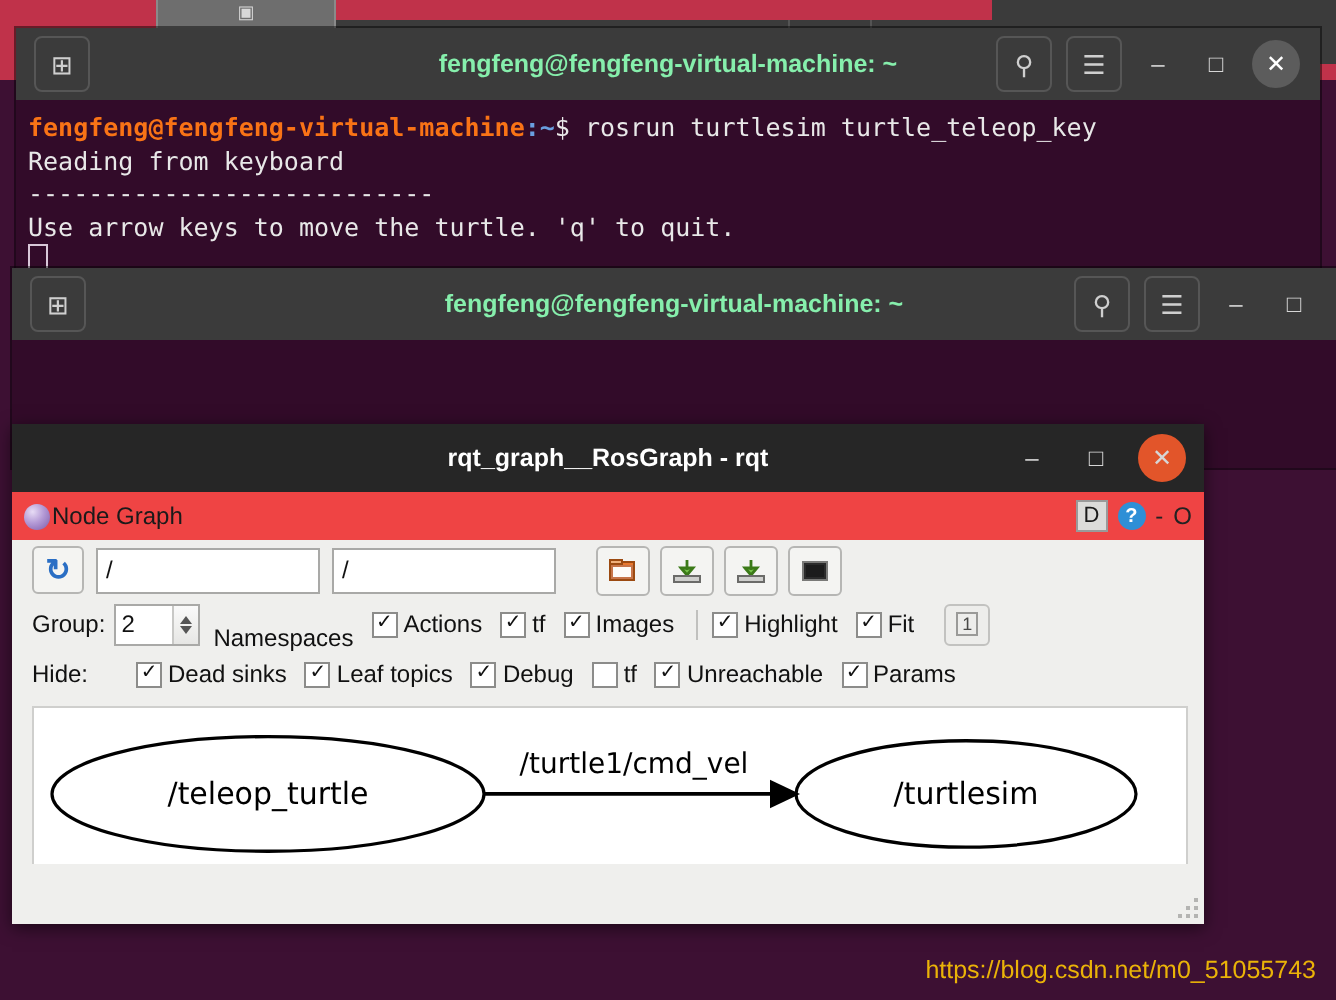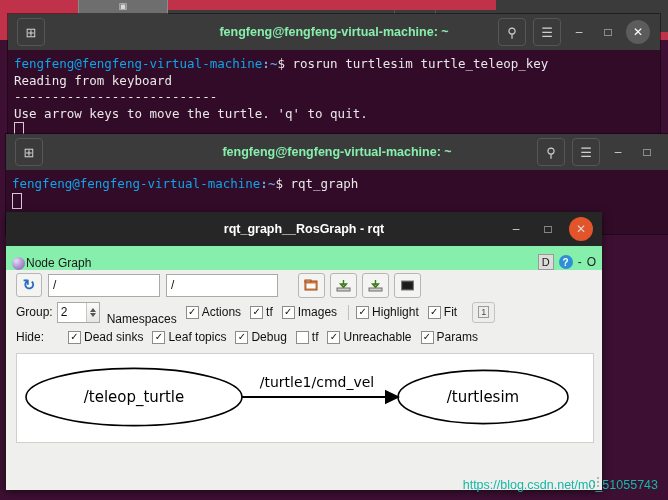--- a/index.html
+++ b/index.html
@@ -31,38 +31,38 @@
   .term-title .left{display:flex;align-items:center;margin-left:9px;}
   .term-title .ttext{position:absolute;left:0;right:0;text-align:center;
                      font-size:12.5px;font-weight:bold;color:#86efac;pointer-events:none;}
   .term-title .right{margin-left:auto;display:flex;align-items:center;gap:7px;
                      margin-right:10px;z-index:2;}
   .winbtn{width:22px;height:22px;display:flex;align-items:center;justify-content:center;
           color:#d6d6d6;font-size:12px;}
   .winbtn.close{width:24px;height:24px;border-radius:50%;background:#5c5c5c;color:#fff;font-size:12px;}
   .term-body{padding:6px 4px 4px 6px;font-family:"DejaVu Sans Mono",monospace;
              font-size:12.5px;line-height:16.5px;color:#e8e8e8;white-space:pre;}
-  .prompt-user{color:#0ea5e9;font-weight:normal;}
+  .prompt-user{color:#f97316;font-weight:bold;}
   .prompt-path{color:#6a9fe0;font-weight:bold;}
   .prompt-dollar{color:#e8e8e8;}
   .cursor{display:inline-block;width:8px;height:14px;border:1px solid #d8c8d8;
           vertical-align:-3px;}
 
   
-  #rqt{position:absolute;left:6px;top:212px;width:596px;height:278px;
+  #rqt{position:absolute;left:6px;top:212px;width:596px;height:250px;
        background:#efefed;box-shadow:0 2px 8px rgba(0,0,0,.55);}
   #rqt .rqt-title{height:34px;background:#262626;position:relative;display:flex;align-items:center;}
   #rqt .rqt-title .t{position:absolute;left:0;right:0;text-align:center;color:#fff;
                      font-size:12.5px;font-weight:bold;}
   #rqt .rqt-title .r{margin-left:auto;display:flex;align-items:center;gap:10px;margin-right:9px;z-index:2;}
   #rqt .rqt-title .r .winbtn{color:#d6d6d6;}
   #rqt .rqt-title .r .close{background:#e2552a;}
 
-  .dock-head{height:24px;display:flex;align-items:flex-end;padding:0 6px;
-             background:#86efac;font-size:12px;color:#1a1a1a;}
+  .dock-head{height:24px;display:flex;align-items:center;padding:0 6px;
+             background:#ef4444;font-size:12px;color:#1a1a1a;}
   .sphere{width:13px;height:13px;border-radius:50%;flex:none;margin-right:1px;
           background:radial-gradient(circle at 33% 30%,#e7dcf5 0%,#b49ad6 45%,#7b5aa8 100%);}
   .dock-head .rgt{margin-left:auto;display:flex;align-items:center;gap:5px;}
   .dock-d{border:1px solid #9a9a9a;background:#dcdcda;padding:0 3px;font-size:11px;line-height:14px;}
   .qmark{width:14px;height:14px;border-radius:50%;background:#2e8fd6;color:#fff;
          font-size:10px;font-weight:bold;display:flex;align-items:center;justify-content:center;}
   .dock-min,.dock-close{font-size:12px;color:#222;}
 
   .toolrow{display:flex;align-items:center;gap:6px;padding:2px 6px 0 10px;height:26px;}
   .sqbtn{width:24px;height:22px;border:1px solid #b6b6b4;border-radius:3px;background:#f4f4f2;
@@ -96,21 +96,21 @@
   .fitbtn{width:21px;height:19px;border:1px solid #c2c2c0;border-radius:3px;background:#ededeb;
           display:flex;align-items:center;justify-content:center;margin-left:6px;}
   .fitbtn span{font-size:9px;border:1px solid #9a9a98;padding:0 2px;color:#4a4a48;line-height:10px;}
 
   .graph-area{margin:5px 8px 0 10px;height:88px;border:1px solid #cfcfcd;background:#fff;
               position:relative;}
   .rqt-bottom{position:absolute;left:0;right:0;bottom:0;height:30px;background:#efefed;}
   .grip{position:absolute;right:2px;bottom:2px;width:11px;height:11px;}
   .grip i{position:absolute;width:2px;height:2px;background:#b4b4b2;}
 
-  .watermark{position:absolute;right:10px;bottom:8px;color:#14b8a6;font-size:12.5px;}
+  .watermark{position:absolute;right:10px;bottom:8px;color:#eab308;font-size:12.5px;}
 </style>
 </head>
 <body>
 
 <div id="desktop">
   <div class="bg-red"></div>
   <div class="bg-win-right">
     <div class="bg-tool"></div>
   </div>
   <div class="bg-win-redline"></div>
@@ -146,22 +146,20 @@
       <div class="tbtn">⊞</div>
     </div>
     <div class="ttext">fengfeng@fengfeng-virtual-machine: ~</div>
     <div class="right">
       <div class="tbtn">⚲</div>
       <div class="tbtn">☰</div>
       <div class="winbtn">–</div>
       <div class="winbtn">□</div>
     </div>
   </div>
-  <div class="term-body"><span class="prompt-user">fengfeng@fengfeng-virtual-machine</span><span class="prompt-path">:~</span><span class="prompt-dollar">$</span><span> rqt_graph</span>
-<span class="cursor"></span></div>
 </div>
 
 <div id="rqt">
   <div class="rqt-title">
     <div class="t">rqt_graph__RosGraph - rqt</div>
     <div class="r">
       <div class="winbtn">–</div>
       <div class="winbtn">□</div>
       <div class="winbtn close">✕</div>
     </div>

